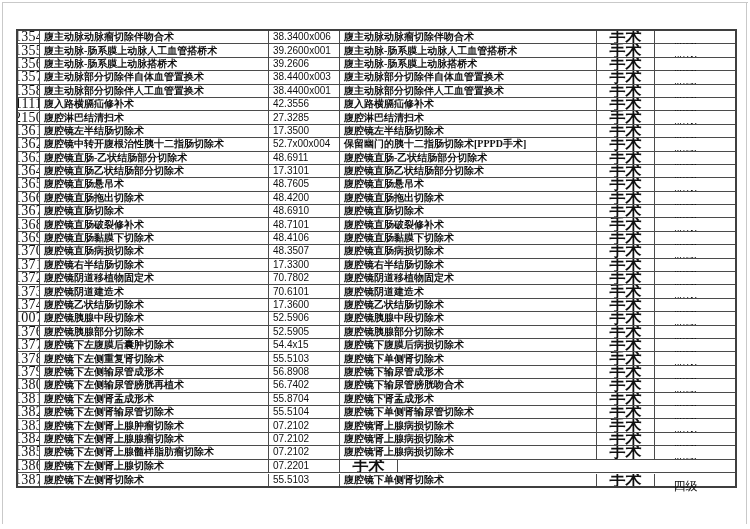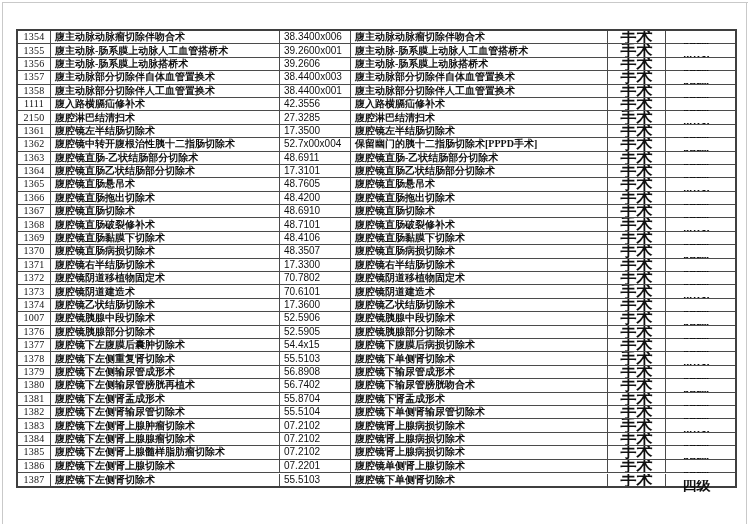--- a/index.html
+++ b/index.html
@@ -44,23 +44,23 @@
     box-sizing: border-box;
     border-right: 1px solid #4b4b4b;
     display: flex;
     align-items: center;
     overflow: hidden;
     white-space: nowrap;
     line-height: 12px;
   }
   .t-cell:last-child { border-right: none; }
   .c-no {
-    width: 33px;
+    width: 22px;
     justify-content: center;
-    font-size: 10px;
+    font-size: 14px;
     font-family: "Liberation Serif", "DejaVu Serif", serif;
     letter-spacing: 0.3px;
   }
   .c-name {
     width: 229px;
     padding-left: 4px;
     font-size: 10px;
     font-weight: 600;
   }
   .c-code {
@@ -78,22 +78,22 @@
   }
   .c-type {
     width: 58px;
     justify-content: center;
     font-size: 16px;
     font-weight: 600;
   }
   .c-level {
     width: 61px;
     justify-content: center;
-    font-size: 14px;
-    font-weight: 700;
+    font-size: 12px;
+    font-weight: 400;
     margin-top: 12px;
   }
 </style>
 </head>
 <body>
 
 <div id="page">
   <div id="edge-top" class="edge-line"></div>
   <div id="edge-left" class="edge-line"></div>
   <div id="edge-right" class="edge-line"></div>
@@ -353,21 +353,20 @@
         <div class="t-cell c-name">腹腔镜下左侧肾上腺髓样脂肪瘤切除术</div>
         <div class="t-cell c-code">07.2102</div>
         <div class="t-cell c-std">腹腔镜肾上腺病损切除术</div>
         <div class="t-cell c-type">手术</div>
         <div class="t-cell c-level">四级</div>
       </div>
       <div class="t-row">
         <div class="t-cell c-no">1386</div>
         <div class="t-cell c-name">腹腔镜下左侧肾上腺切除术</div>
         <div class="t-cell c-code">07.2201</div>
-        <div class="t-cell c-std">腹腔镜单侧肾上腺切除术</div>
         <div class="t-cell c-type">手术</div>
         <div class="t-cell c-level">四级</div>
       </div>
       <div class="t-row">
         <div class="t-cell c-no">1387</div>
         <div class="t-cell c-name">腹腔镜下左侧肾切除术</div>
         <div class="t-cell c-code">55.5103</div>
         <div class="t-cell c-std">腹腔镜下单侧肾切除术</div>
         <div class="t-cell c-type">手术</div>
         <div class="t-cell c-level">四级</div>

